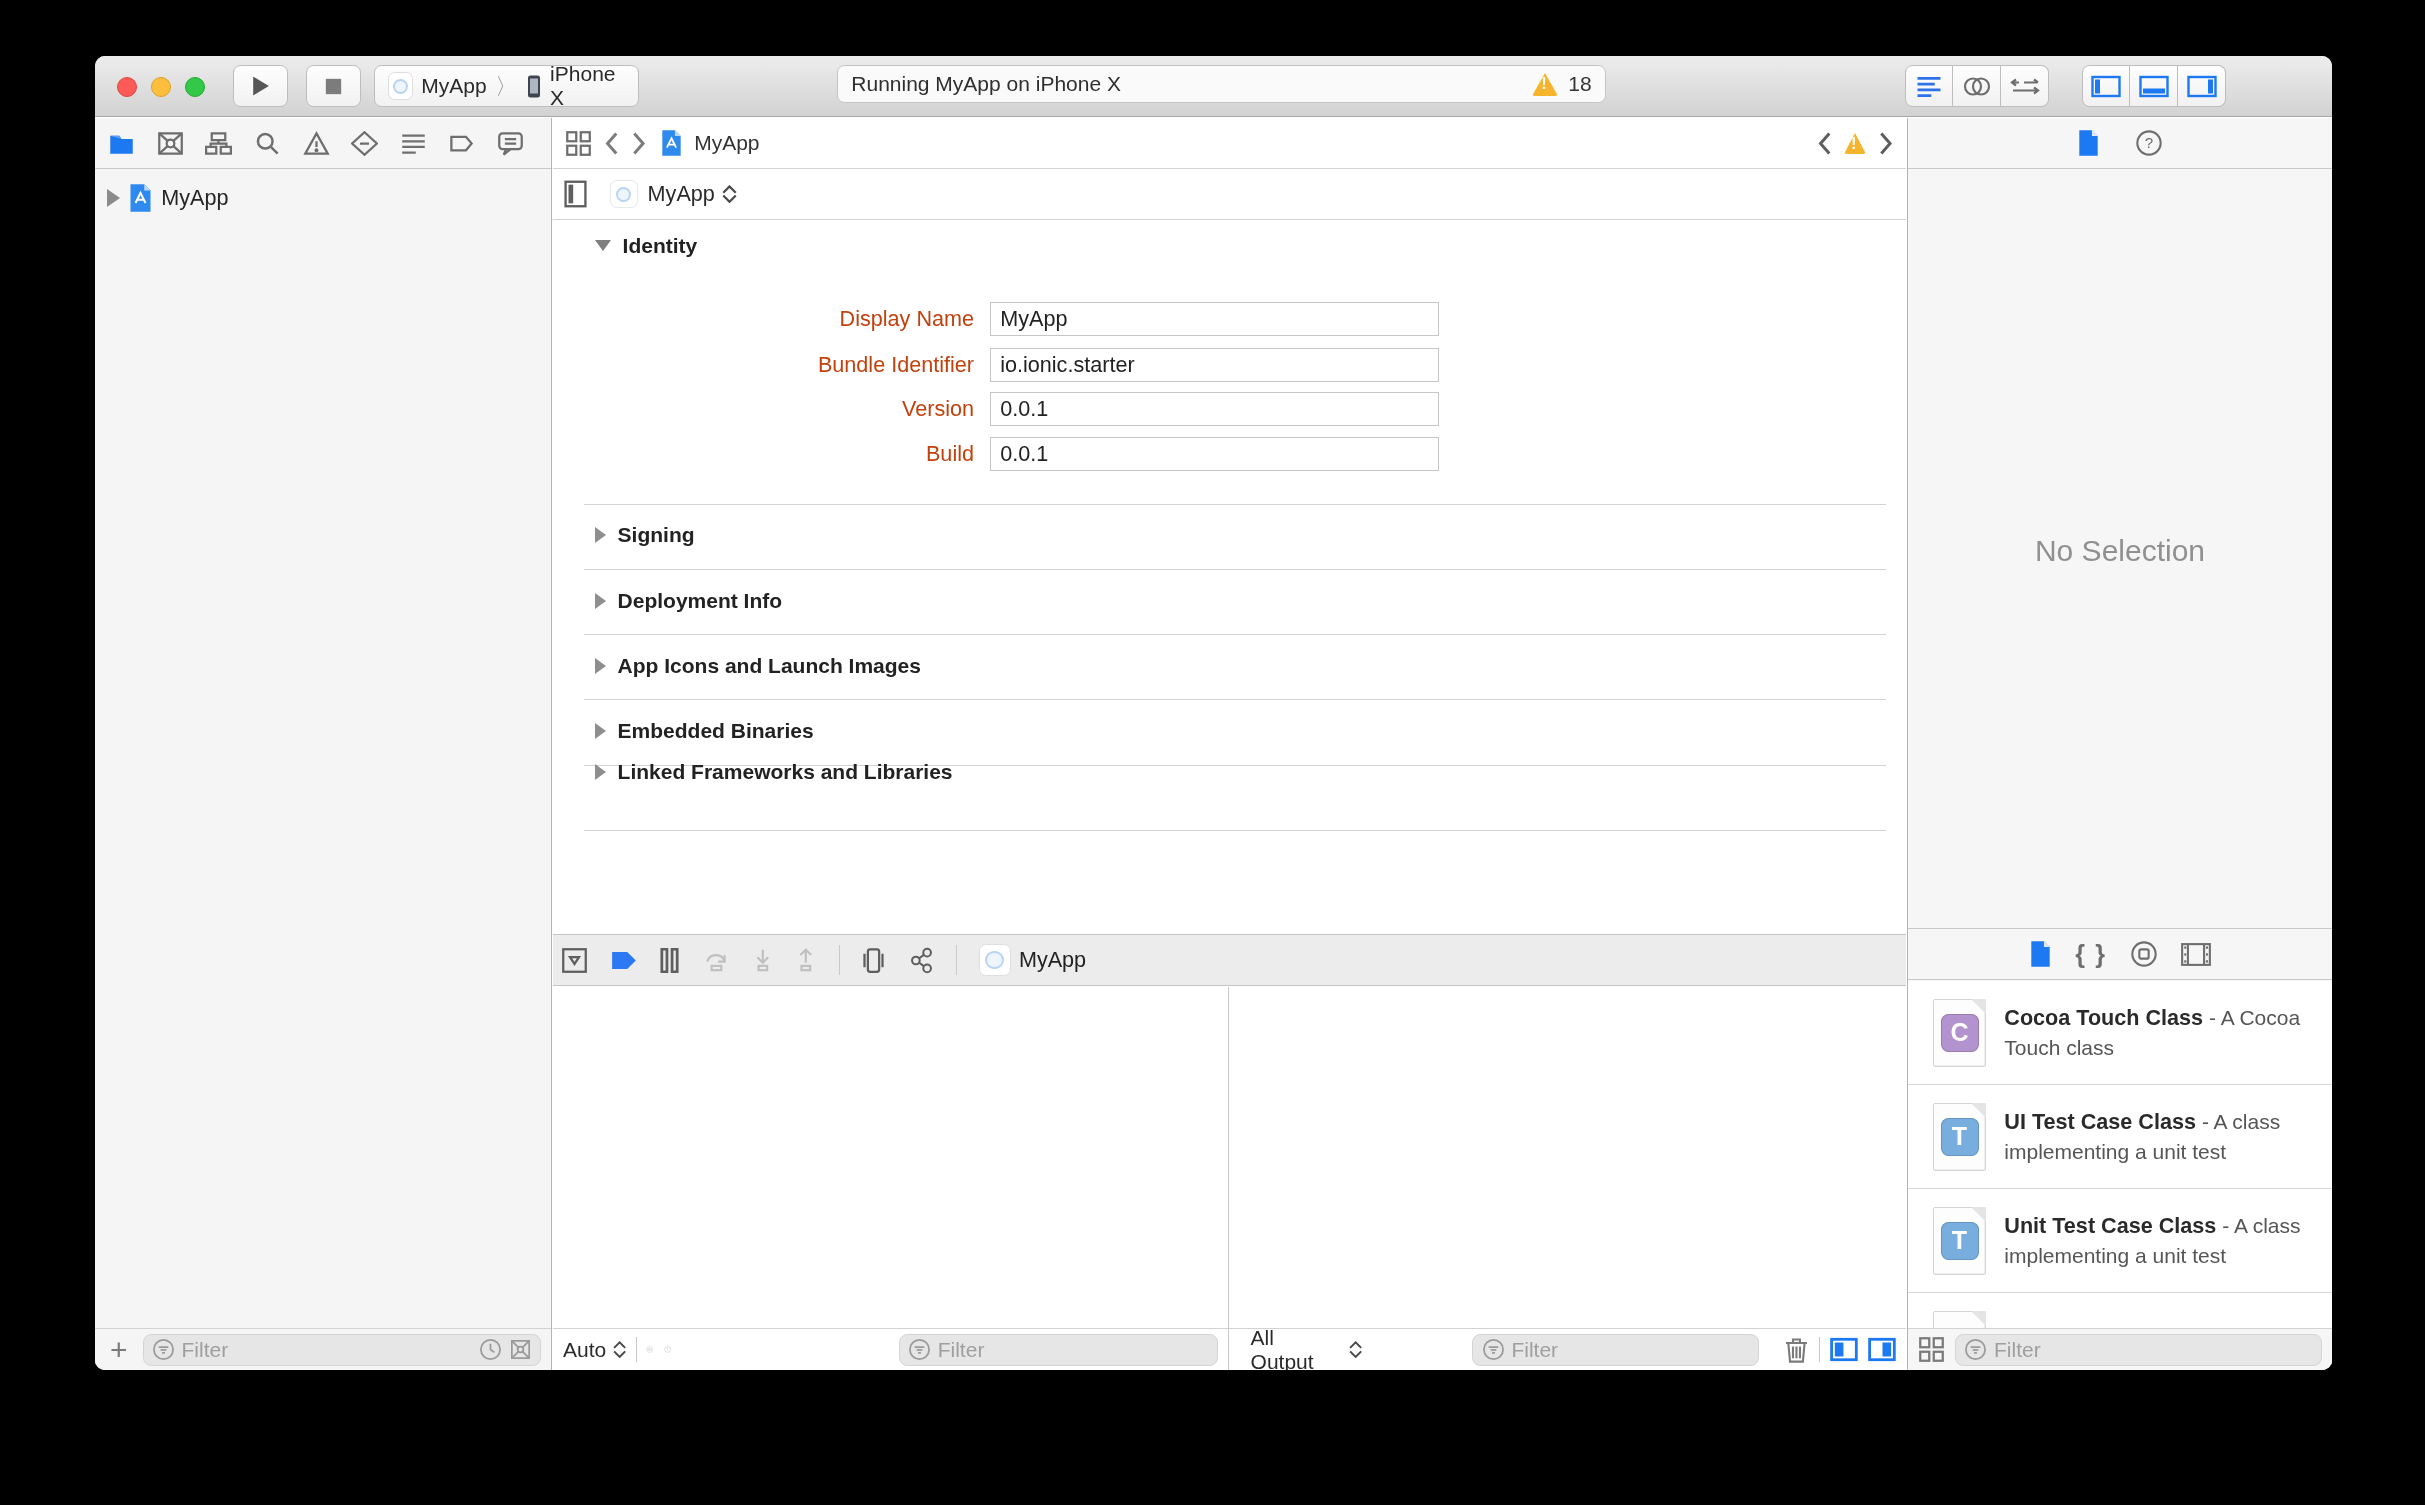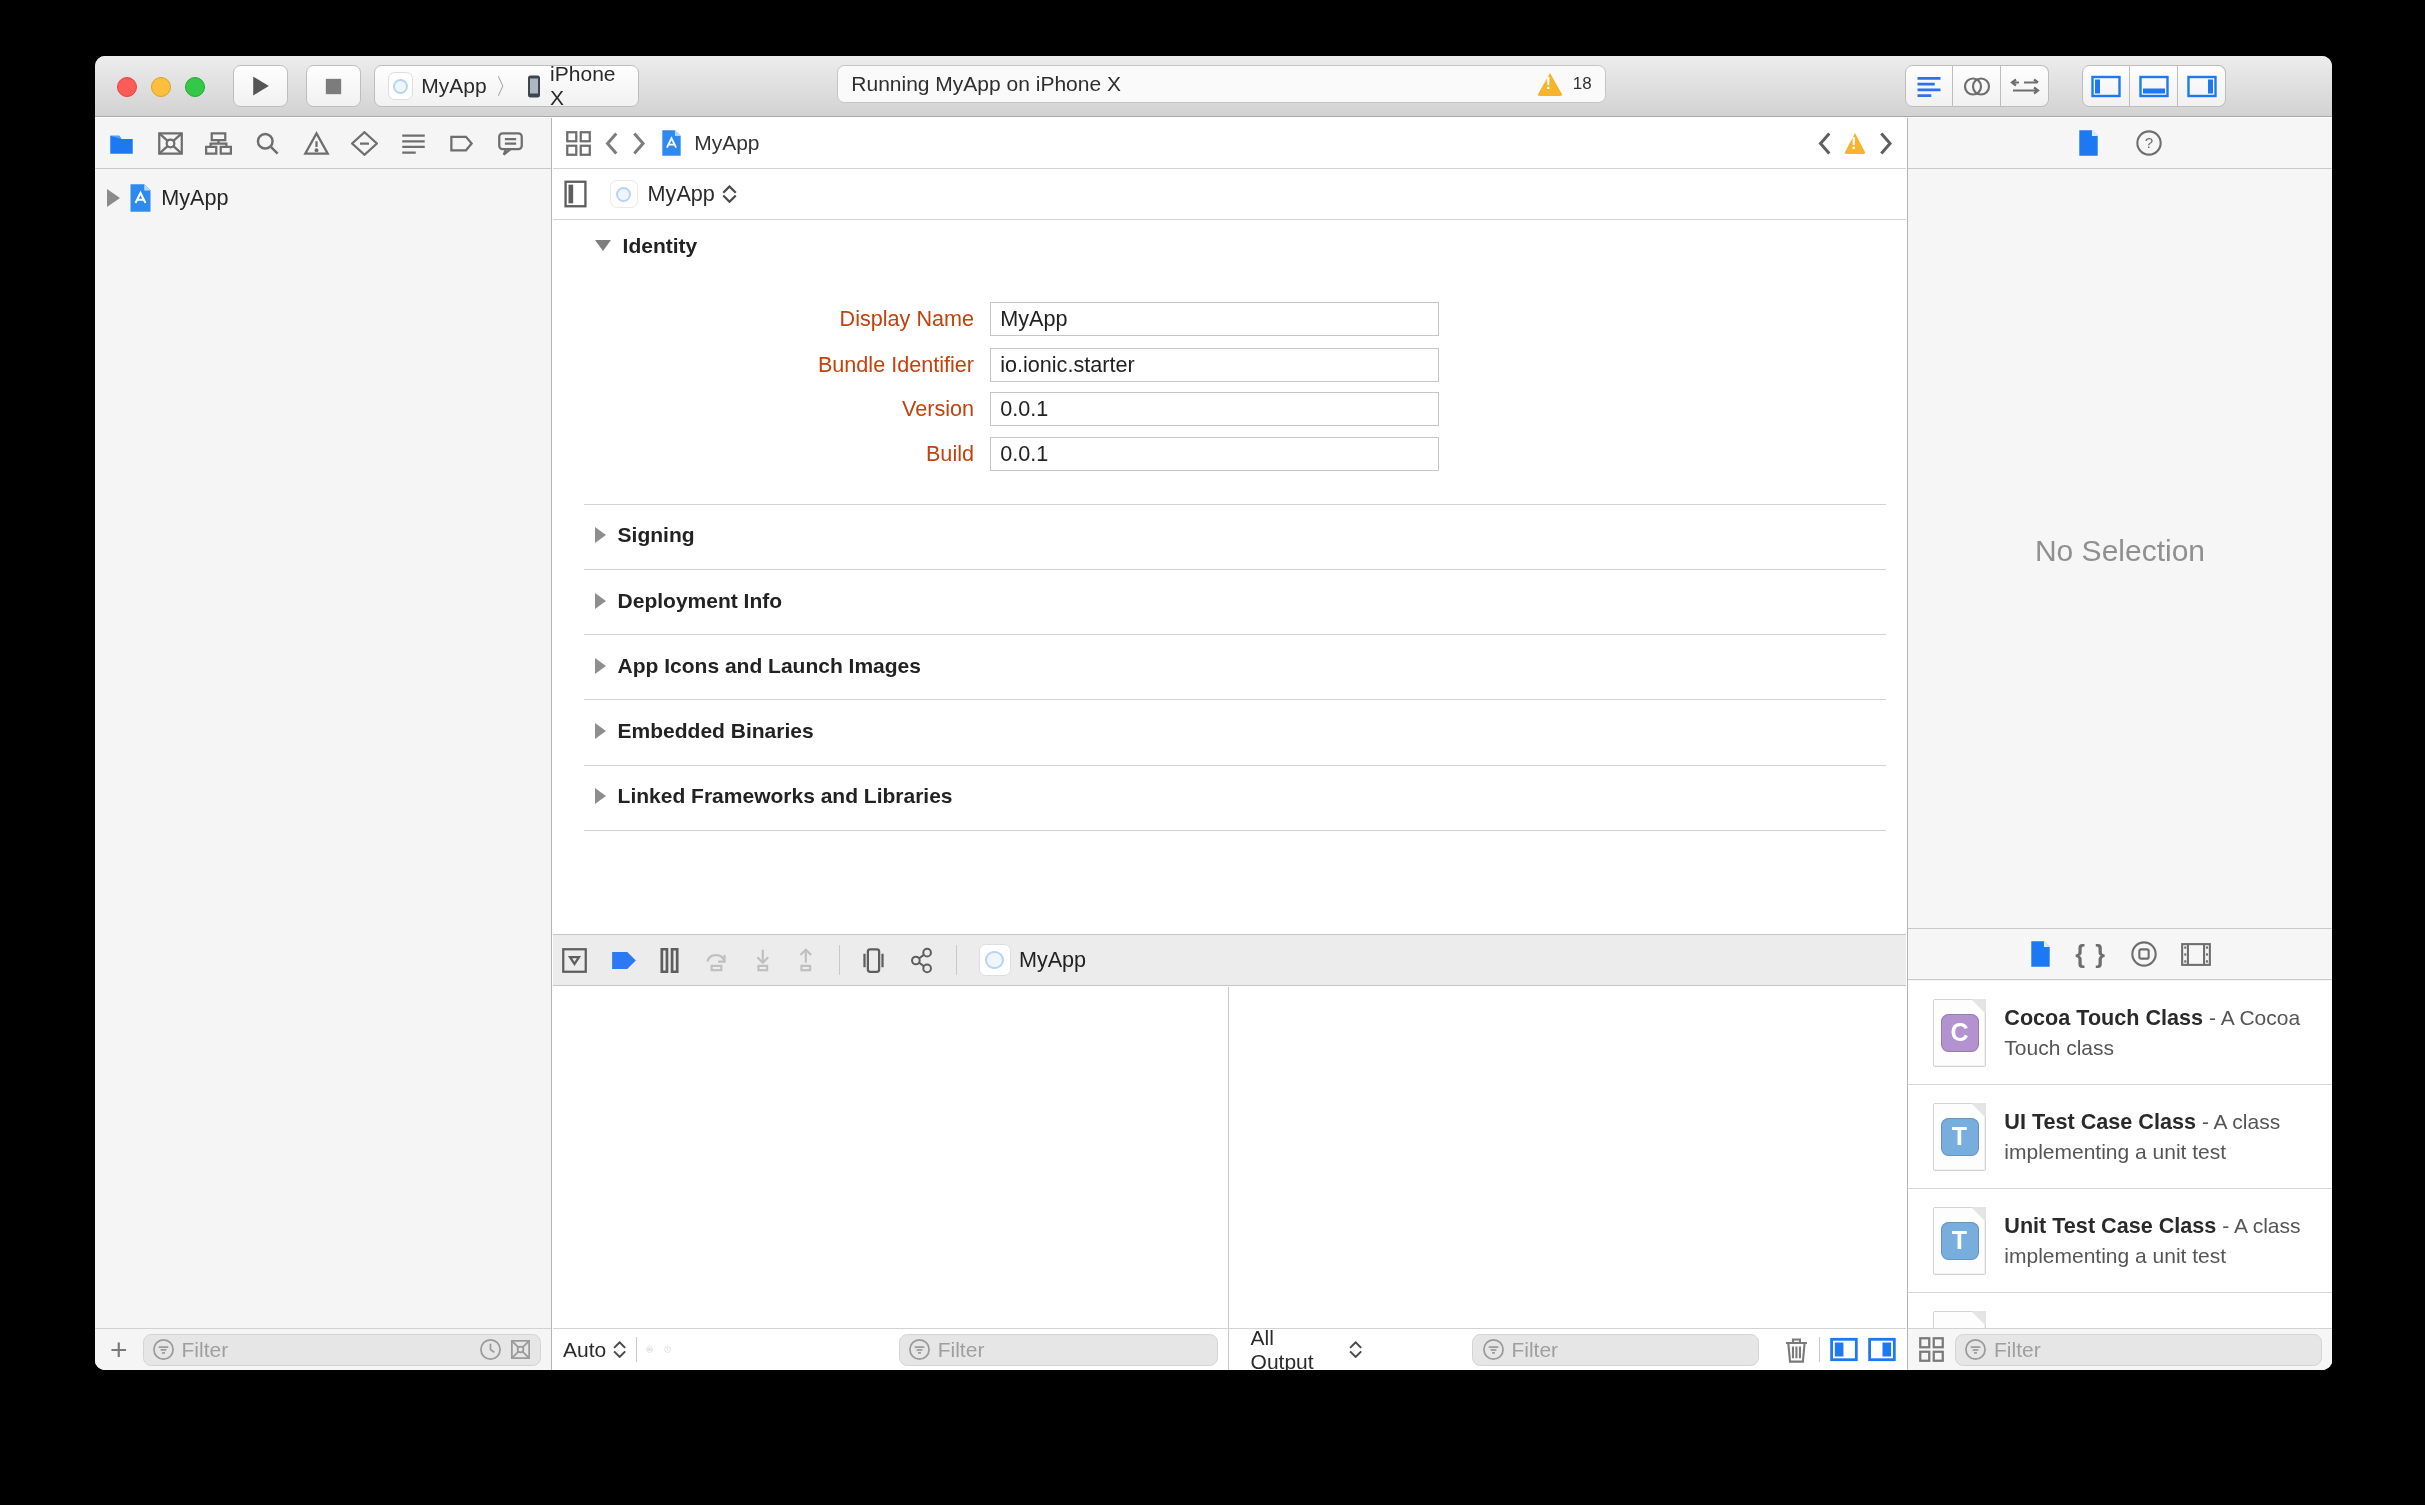--- a/index.html
+++ b/index.html
@@ -127,21 +127,21 @@
           <rect x="2" y="1" width="12" height="22" rx="2.5" fill="#3e4450"></rect>
           <rect x="4" y="4" width="8" height="15" fill="#aeb6c2"></rect>
         </svg>
       <span>iPhone X</span>
     </div>
 
     <div class="activity">
       <span>Running MyApp on iPhone X</span>
       <span class="spacer"></span>
       <span class="warn-tri"></span>
-      <span style="margin-left:10px;font-size:17px;color:#333">18</span>
+      <span style="margin-left:10px;font-size:21px;color:#333">18</span>
     </div>
 
     <div class="seg-group seg-editor">
       <div class="seg">
         <svg class="ic" width="28" height="23" viewBox="0 0 24 20">
             <g stroke="#2d72e8" stroke-width="2.4">
               <line x1="2" y1="3" x2="22" y2="3"></line>
               <line x1="2" y1="8" x2="17" y2="8"></line>
               <line x1="2" y1="13" x2="22" y2="13"></line>
               <line x1="2" y1="18" x2="14" y2="18"></line>
@@ -383,21 +383,21 @@
       <div class="sec-title" style="top:433px">
         <span class="tri-right"></span>
         <span>App Icons and Launch Images</span>
       </div>
       <div class="hsep" style="top:478px"></div>
       <div class="sec-title" style="top:498px">
         <span class="tri-right"></span>
         <span>Embedded Binaries</span>
       </div>
       <div class="hsep" style="top:544px"></div>
-      <div class="sec-title" style="top:563px">
+      <div class="sec-title" style="top:539px">
         <span class="tri-right"></span>
         <span>Linked Frameworks and Libraries</span>
       </div>
       <div class="hsep" style="top:609px"></div>
     </div>
 
     <div class="debugbar">
       <svg class="ic" width="27" height="27" viewBox="0 0 24 24">
           <g stroke="#5e5e5e" stroke-width="2" fill="none">
             <rect x="2" y="2" width="20" height="20"></rect>

